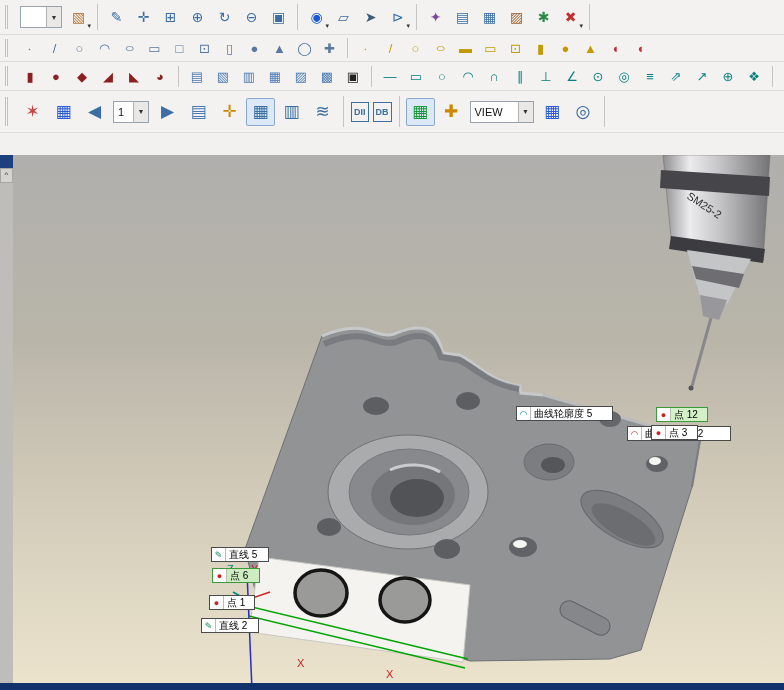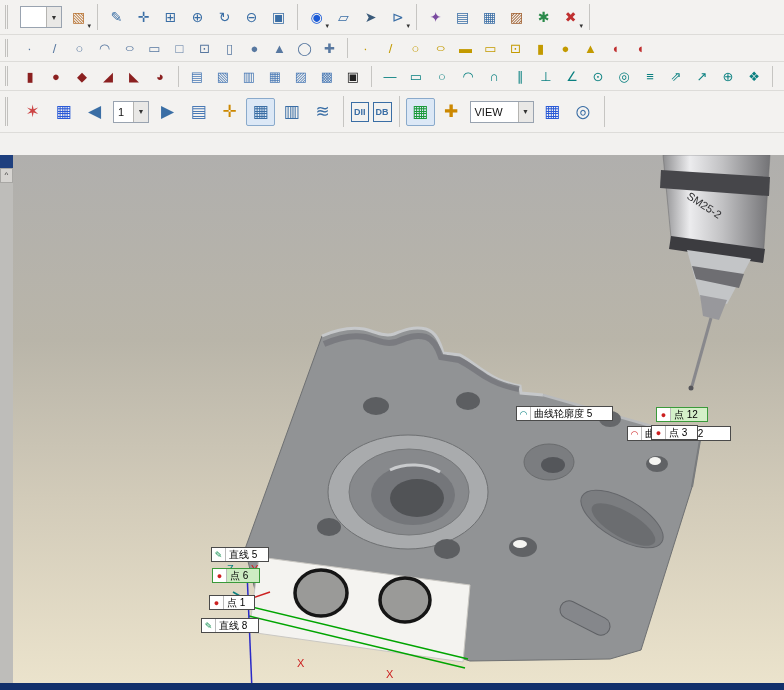--- a/index.html
+++ b/index.html
@@ -294,19 +294,19 @@
       <div class="anno" style="left: 212px; top: 568px; min-width: 48px; background: rgb(205, 236, 194); border-color: rgb(58, 154, 58);">
         <span class="anno-icon" style="color: rgb(204, 32, 32);">●</span>
         <span class="anno-text">点 6</span>
       </div>
       <div class="anno" style="left: 209px; top: 595px; min-width: 46px; background: rgb(255, 255, 255);">
         <span class="anno-icon" style="color: rgb(204, 32, 32);">●</span>
         <span class="anno-text">点 1</span>
       </div>
       <div class="anno" style="left: 201px; top: 618px; min-width: 58px; background: rgb(255, 255, 255);">
         <span class="anno-icon" style="color: rgb(10, 138, 74);">✎</span>
-        <span class="anno-text">直线 8</span>
+        <span class="anno-text">直线 2</span>
       </div>
     </div>
 
   <div class="bottombar"></div>
 
 </div>
 
 </body></html>

